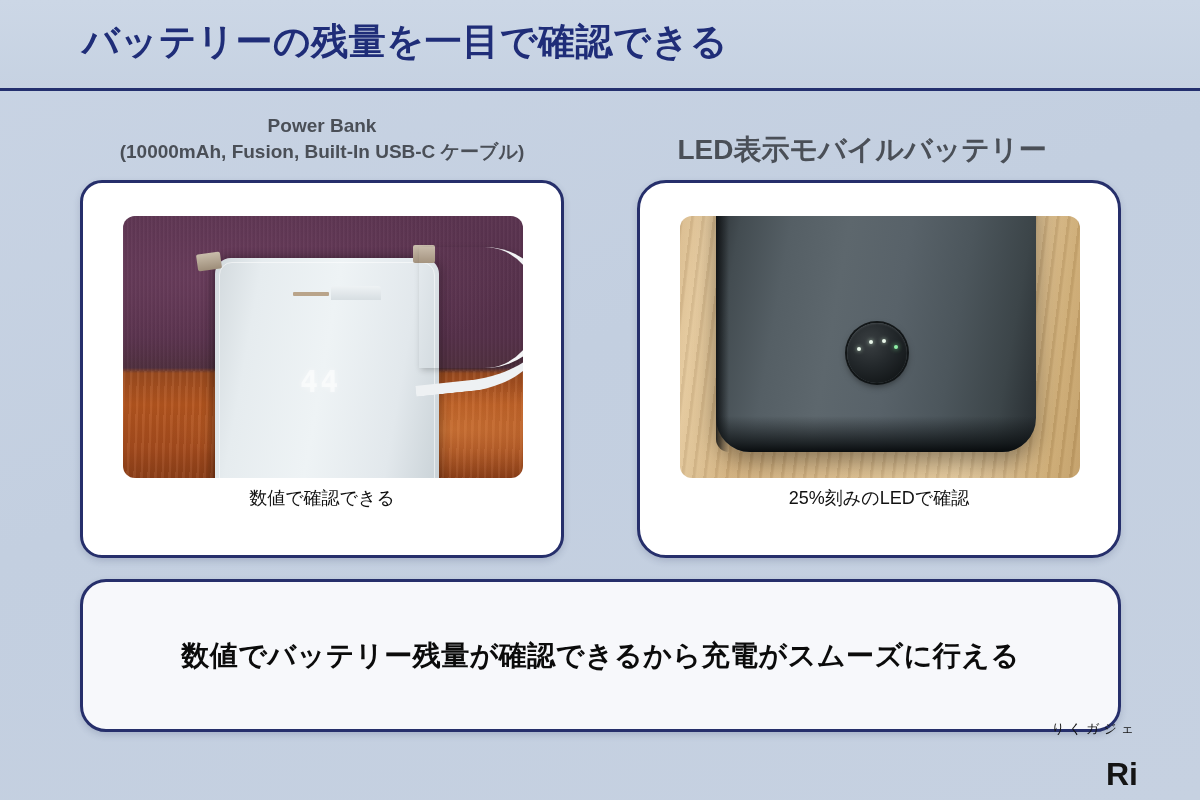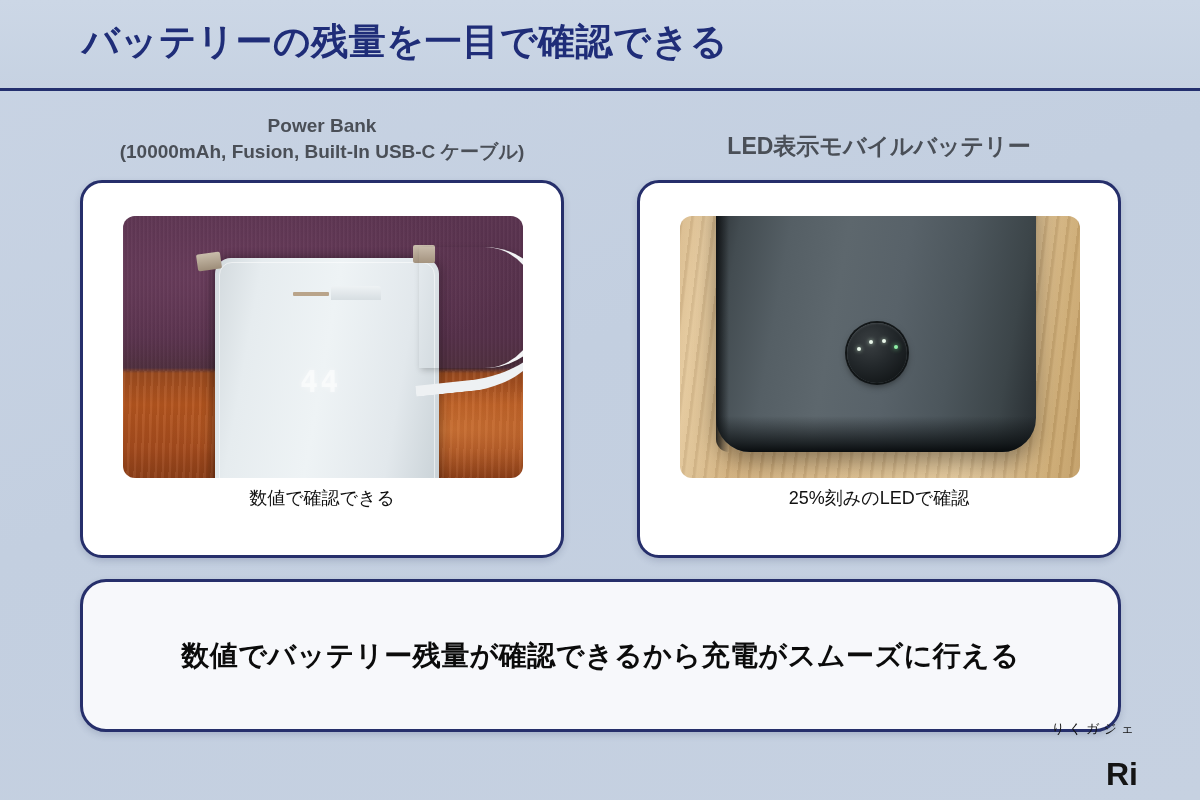--- a/index.html
+++ b/index.html
@@ -60,42 +60,42 @@
     font-weight: bold;
     line-height: 1.35;
   }
   .col-heading.left {
     left: 80px;
     top: 113px;
     width: 484px;
     font-size: 19px;
   }
   .col-heading.right {
-    left: 637px;
+    left: 620px;
     top: 131px;
     width: 484px;
-    font-size: 23px;
+    font-size: 28px;
   }
   .heading-line1 { display: block; }
   .heading-line2 { display: block; }
 
   
   .card {
     position: absolute;
     top: 180px;
     width: 484px;
     height: 378px;
     box-sizing: border-box;
     background: #ffffff;
     border: 3px solid #262f6b;
     border-radius: 22px;
     box-shadow: 0 3px 7px rgba(40, 50, 90, 0.18);
   }
   .card.left  { left: 80px; }
-  .card.right { left: 637px; }
+  .card.right { left: 637px; border-radius: 29px; }
 
   .photo {
     position: absolute;
     left: 40px;
     top: 33px;
     width: 400px;
     height: 262px;
     border-radius: 12px;
     overflow: hidden;
   }

